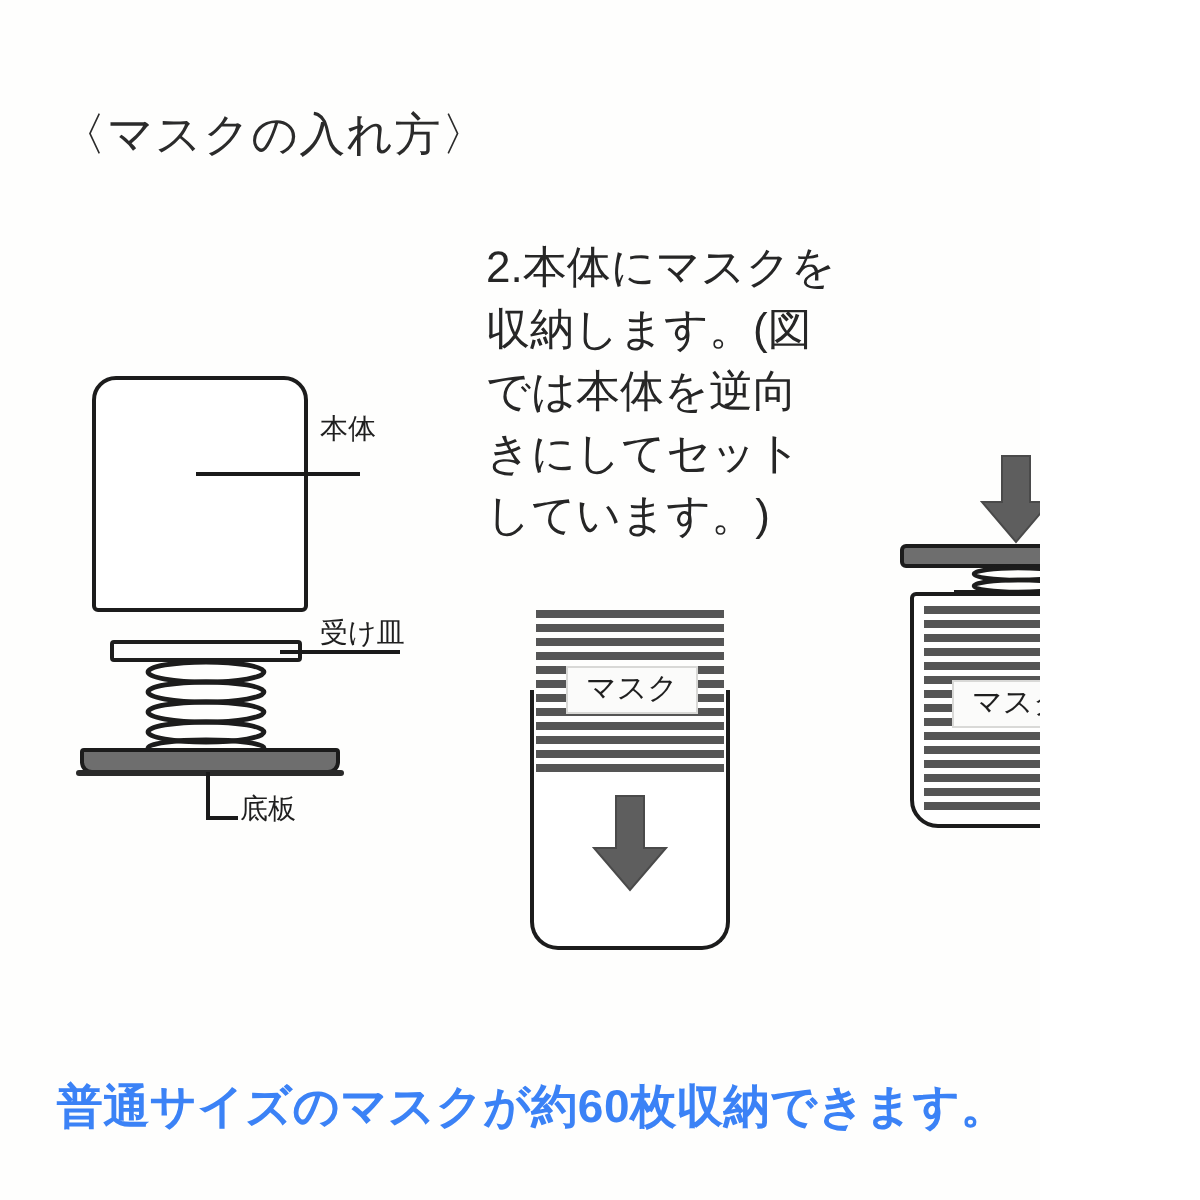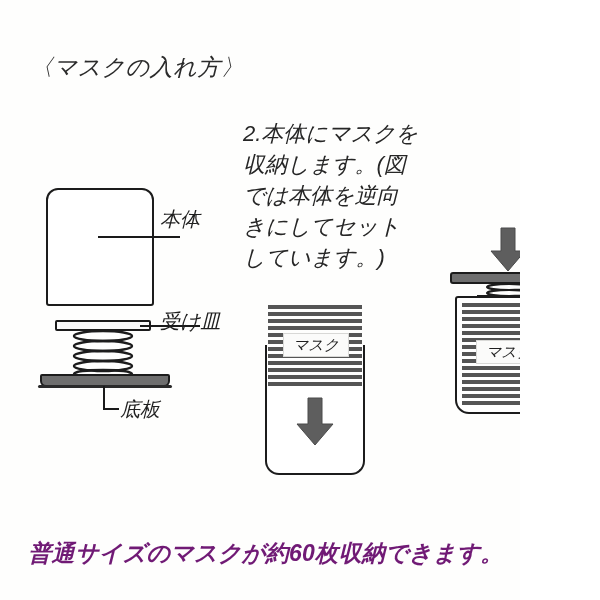--- a/index.html
+++ b/index.html
@@ -9,21 +9,20 @@
   }
   body {
     font-family: "Liberation Sans", "DejaVu Sans", sans-serif;
   }
   #page {
     position: relative;
     width: 520px;
     height: 600px;
     background: #fefefd;
     overflow: hidden;
-    font-style: italic;
   }
 
   
   .heading {
     position: absolute;
     left: 30px;
     top: 52px;
     font-size: 23px;
     color: #2b2b2b;
     letter-spacing: 0.5px;
@@ -42,29 +41,29 @@
   #col3-text { left: 432px; top: 88px;  width: 165px; }
 
   .caption {
     position: absolute;
     left: 0;
     right: 0;
     top: 538px;
     text-align: center;
     font-size: 23px;
     font-weight: bold;
-    color: #701a75;
+    color: #3b82f6;
     letter-spacing: 0.3px;
     padding-left: 12px;
   }
 
   
   .part-label {
     position: absolute;
-    font-size: 20px;
+    font-size: 14px;
     color: #1f1f1f;
     white-space: nowrap;
   }
   .leader {
     position: absolute;
     background: #1a1a1a;
   }
 
   
   #d1-body {

